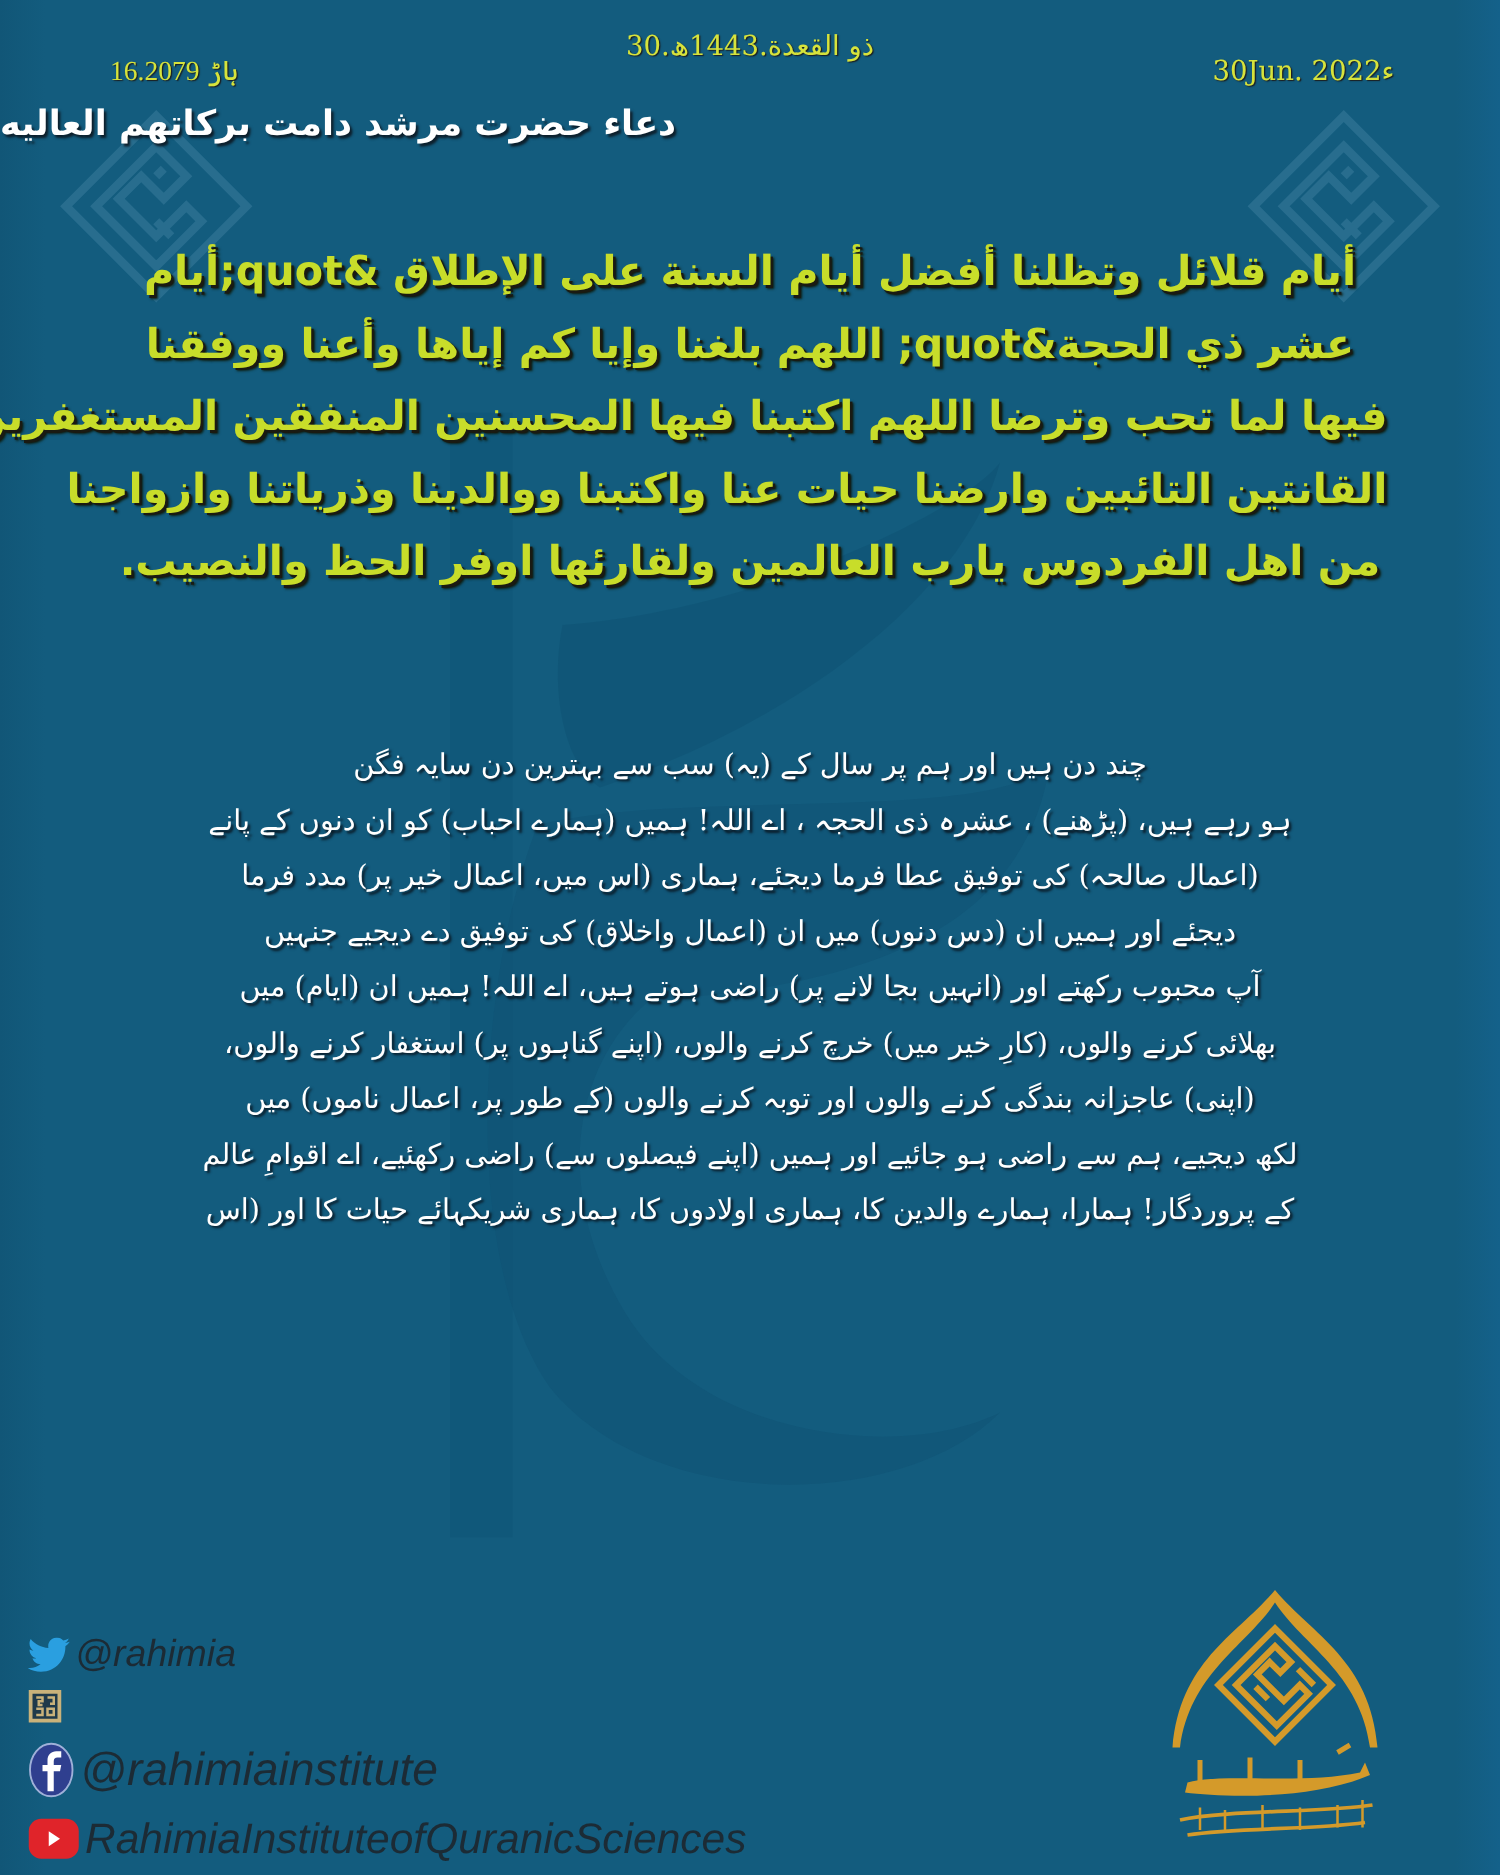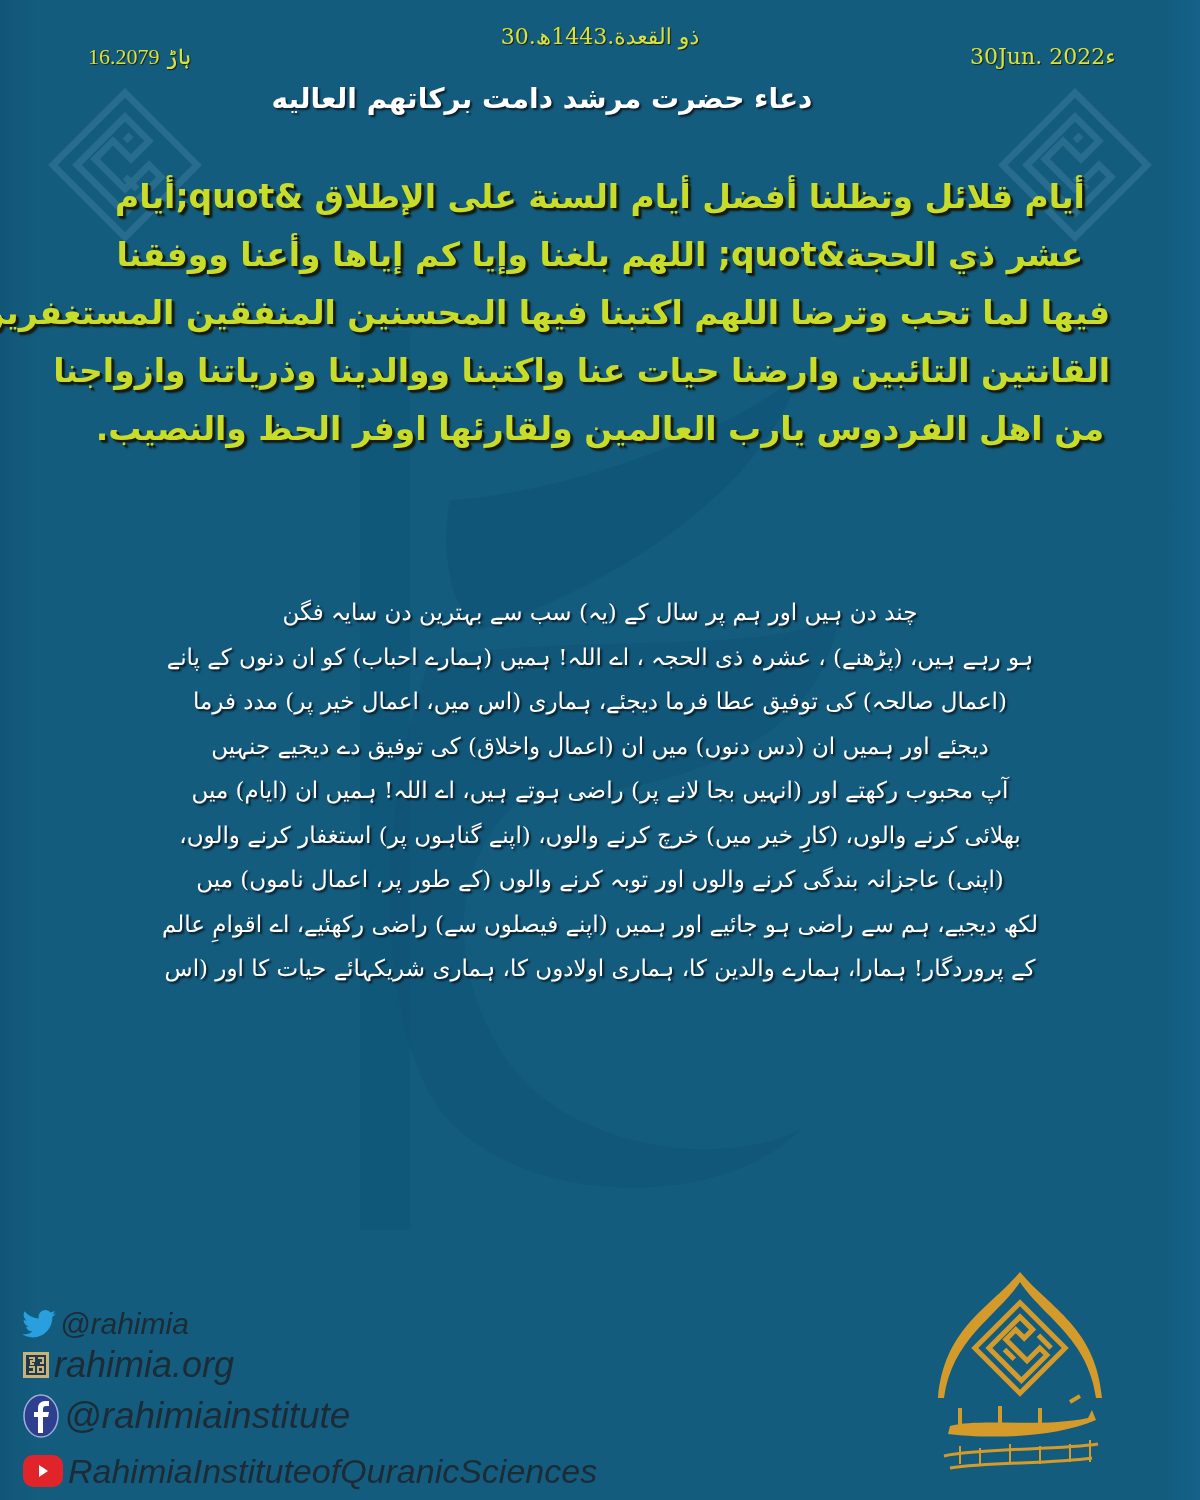--- a/index.html
+++ b/index.html
@@ -33,26 +33,26 @@
     position: absolute; top: 44px; left: 88px;
     font-family: Liberation Serif, serif; font-size: 22px; color: #d6e33c;
     text-shadow: 1px 1px 1px #1b1b1b;
   }
   .date-right {
     position: absolute; top: 44px; left: 970px;
     font-family: "DejaVu Serif", serif; font-size: 22px; color: #d6e33c;
     text-shadow: 1px 1px 1px #1b1b1b;
   }
   .heading {
-    position: absolute; top: 82px; left: 0; width: 1084px; text-align: center;
+    position: absolute; top: 82px; left: 0; width: 1084px; text-align: left;
     font-size: 28px; font-weight: bold; color: #ffffff; direction: rtl;
     text-shadow: 2px 2px 2px #0d1e2a;
   }
   .arabic-block {
-    position: absolute; top: 168px; left: 90px; width: 1020px;
+    position: absolute; top: 188px; left: 90px; width: 1020px;
     direction: rtl; text-align: center;
     font-size: 33px; line-height: 58px; font-weight: bold;
     color: #c8dd2a;
     text-shadow: 2px 2px 0 #1a1a12, 3px 3px 2px #0e1e12;
   }
   .arabic-block .line { display: block; white-space: nowrap; }
 
   .urdu-block {
     position: absolute; top: 590px; left: 80px; width: 1040px;
     direction: rtl; text-align: center;
@@ -140,21 +140,20 @@
       <span>@rahimia</span>
     </div>
     <div class="social-row r2">
       <span class="icon">
         <svg width="28" height="28" viewBox="0 0 28 28">
             <rect x="1" y="1" width="26" height="26" fill="#c9b27a"></rect>
             <rect x="4" y="4" width="20" height="20" fill="#1f3a4a"></rect>
             <path d="M7 7h5v3H9v3h3M16 7h5v5h-3M7 16h5v5H7M16 16h5v5h-5z" stroke="#c9b27a" stroke-width="2" fill="none"></path>
           </svg>
       </span>
-      <span>rahimia.org</span>
     </div>
     <div class="social-row r3">
       <span class="icon">
         <svg width="38" height="46" viewBox="0 0 38 46">
             <ellipse cx="19" cy="23" rx="17" ry="21" fill="#2f3f8f" stroke="#9fb0d8" stroke-width="1.5"></ellipse>
             <path d="M21 40V24h5l1-5h-6v-3c0-2 1-3 3-3h3V8h-4c-4 0-7 3-7 7v4h-4v5h4v16z" fill="#ffffff"></path>
           </svg>
       </span>
       <span>@rahimiainstitute</span>
     </div>

